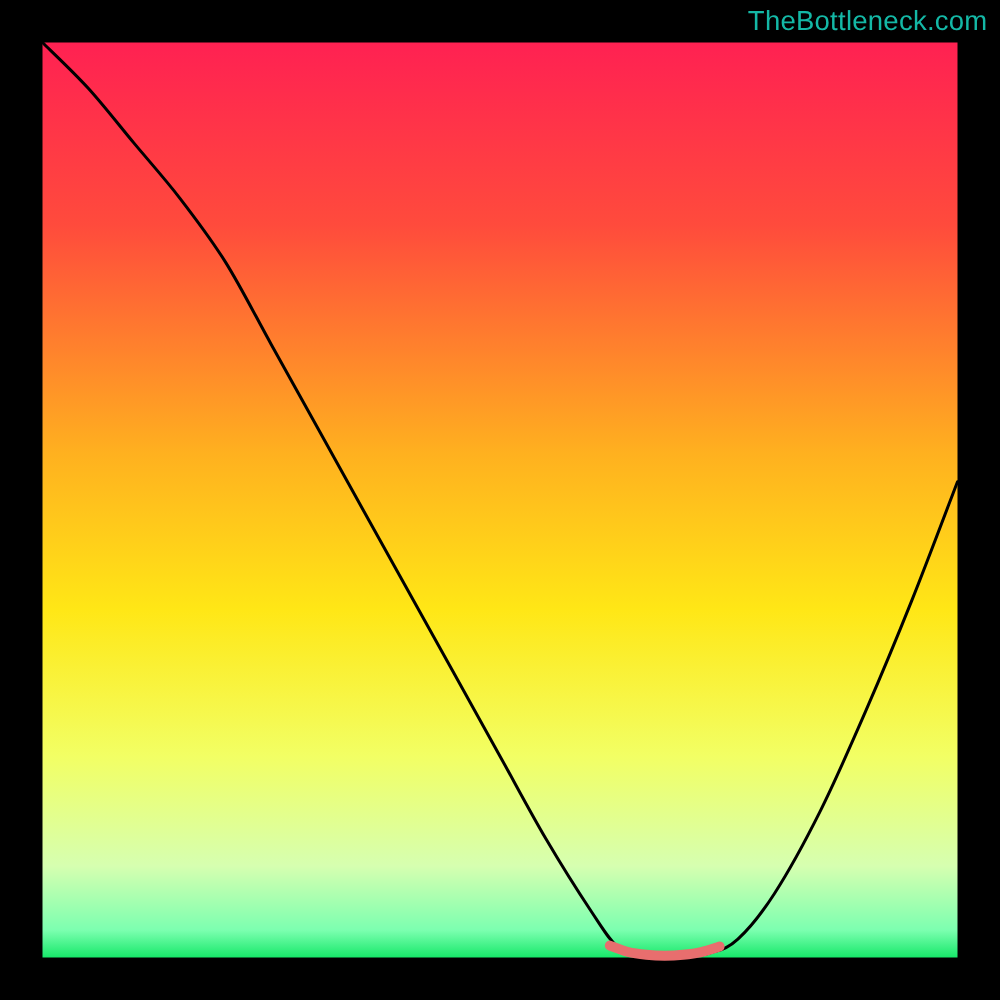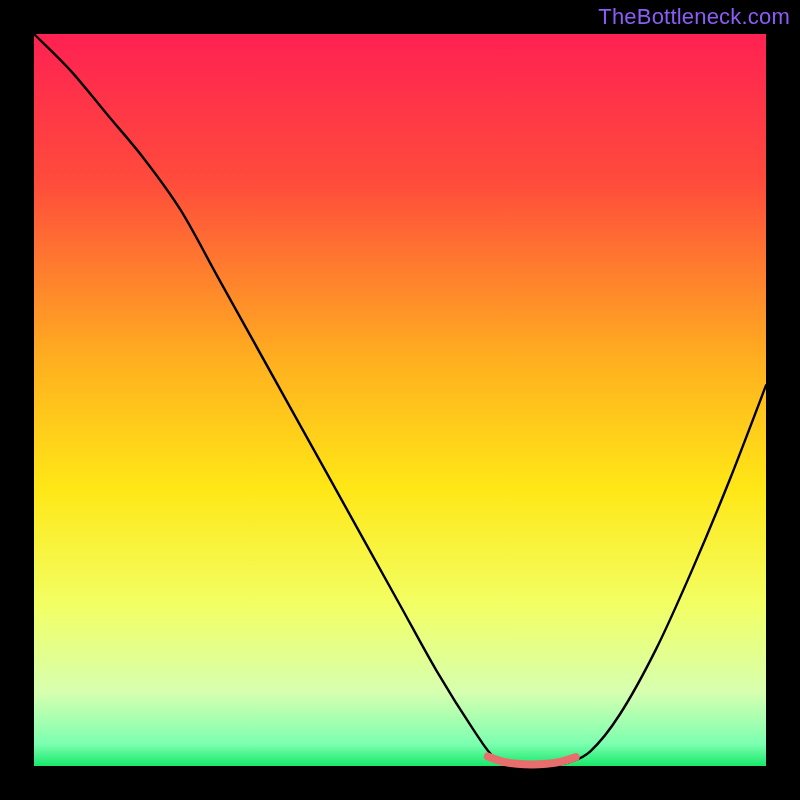--- a/index.html
+++ b/index.html
@@ -14,21 +14,21 @@
     position: relative;
     width: 800px;
     height: 800px;
   }
   .watermark {
     position: absolute;
     top: 4px;
     right: 10px;
     font-family: Arial, Helvetica, sans-serif;
     font-size: 22px;
-    color: #8b5cf6;
+    color: #14b8a6;
     font-weight: 500;
     letter-spacing: 0.2px;
     z-index: 10;
   }
   svg {
     display: block;
   }
 </style>
 </head>
 <body>

